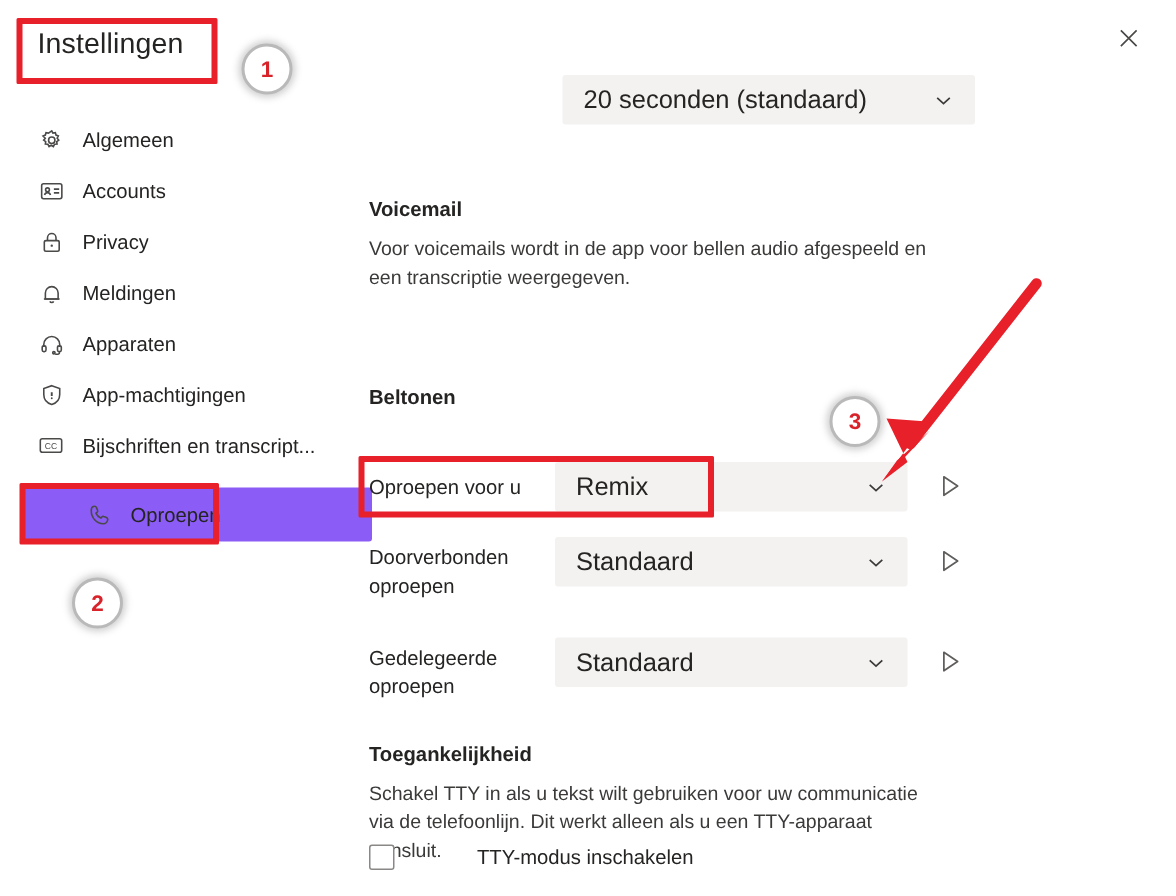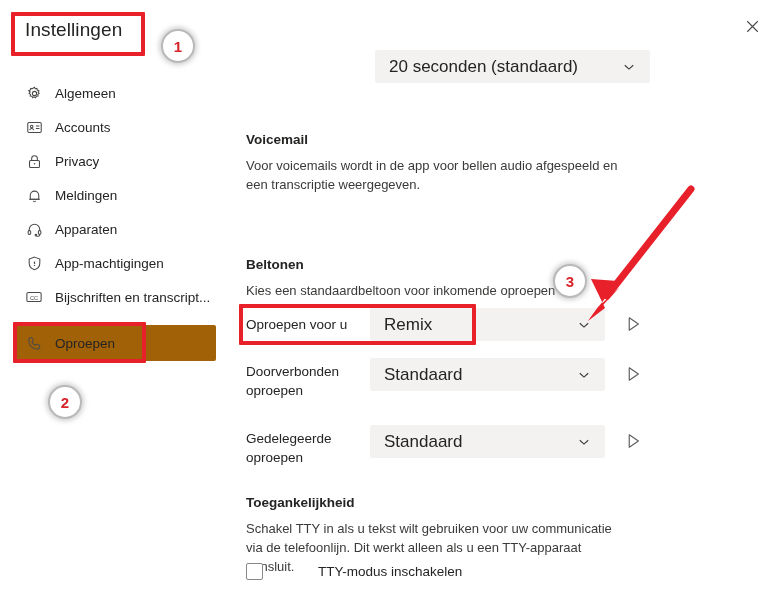--- a/index.html
+++ b/index.html
@@ -43,21 +43,22 @@
     position: absolute;
     left: 14px;
     width: 202px;
     height: 34px;
     display: flex;
     align-items: center;
     border-radius: 2px;
     cursor: pointer;
   }
   .nav-item.selected {
-    background: #a16207;
+    background: #8b5cf6;
+    padding-left: 32px;
   }
   .nav-icon {
     width: 22px;
     height: 22px;
     margin-left: 9px;
     margin-right: 10px;
     flex: 0 0 auto;
     display: flex;
     align-items: center;
     justify-content: center;
@@ -326,21 +327,20 @@
         <svg width="14" height="14" viewBox="0 0 16 16" fill="none" stroke="currentColor" stroke-width="1.3">
           <path d="M3.2 6L8 10.4 12.8 6"></path>
         </svg>
       </span>
     </div>
 
     <div class="section-title" style="top:132px;">Voicemail</div>
     <div class="section-desc" style="top:156px;">Voor voicemails wordt in de app voor bellen audio afgespeeld en een transcriptie weergegeven.</div>
 
     <div class="section-title" style="top:257px;">Beltonen</div>
-    <div class="section-desc" style="top:281px; width:340px;">Kies een standaardbeltoon voor inkomende oproepen</div>
 
     <div class="row-label" style="top:315px;">Oproepen voor u</div>
     <div class="dropdown" style="left:138px; top:308px; width:235px;">
       <span class="dropdown-value">Remix</span>
       <span class="chev">
         <svg width="14" height="14" viewBox="0 0 16 16" fill="none" stroke="currentColor" stroke-width="1.3">
           <path d="M3.2 6L8 10.4 12.8 6"></path>
         </svg>
       </span>
     </div>

